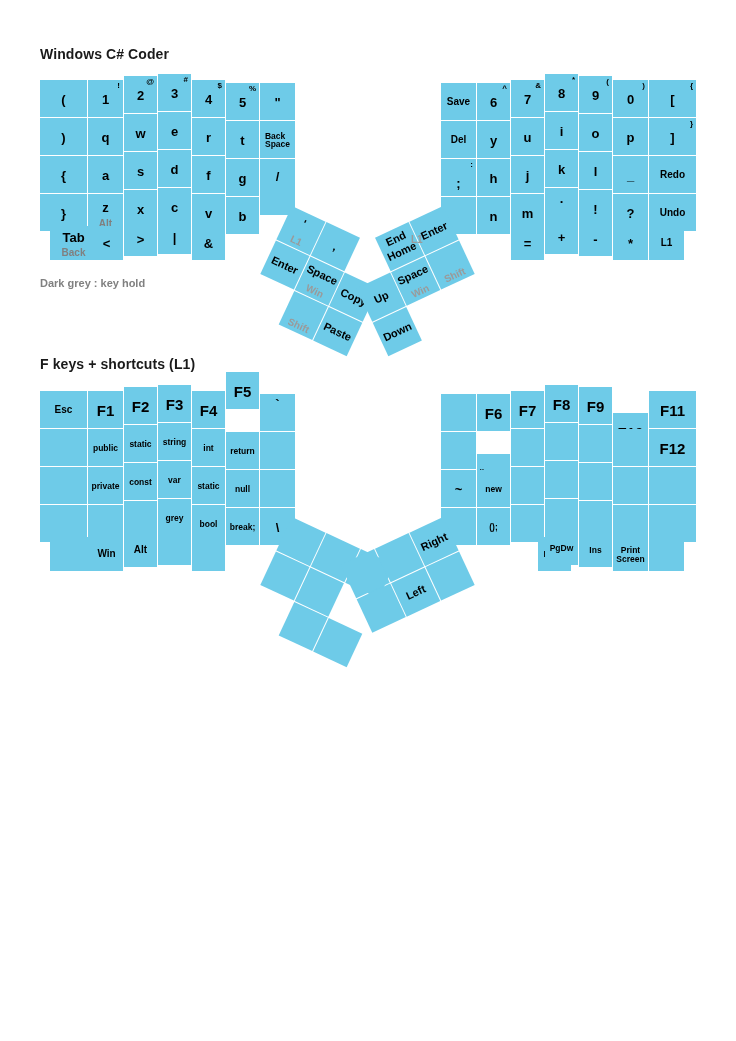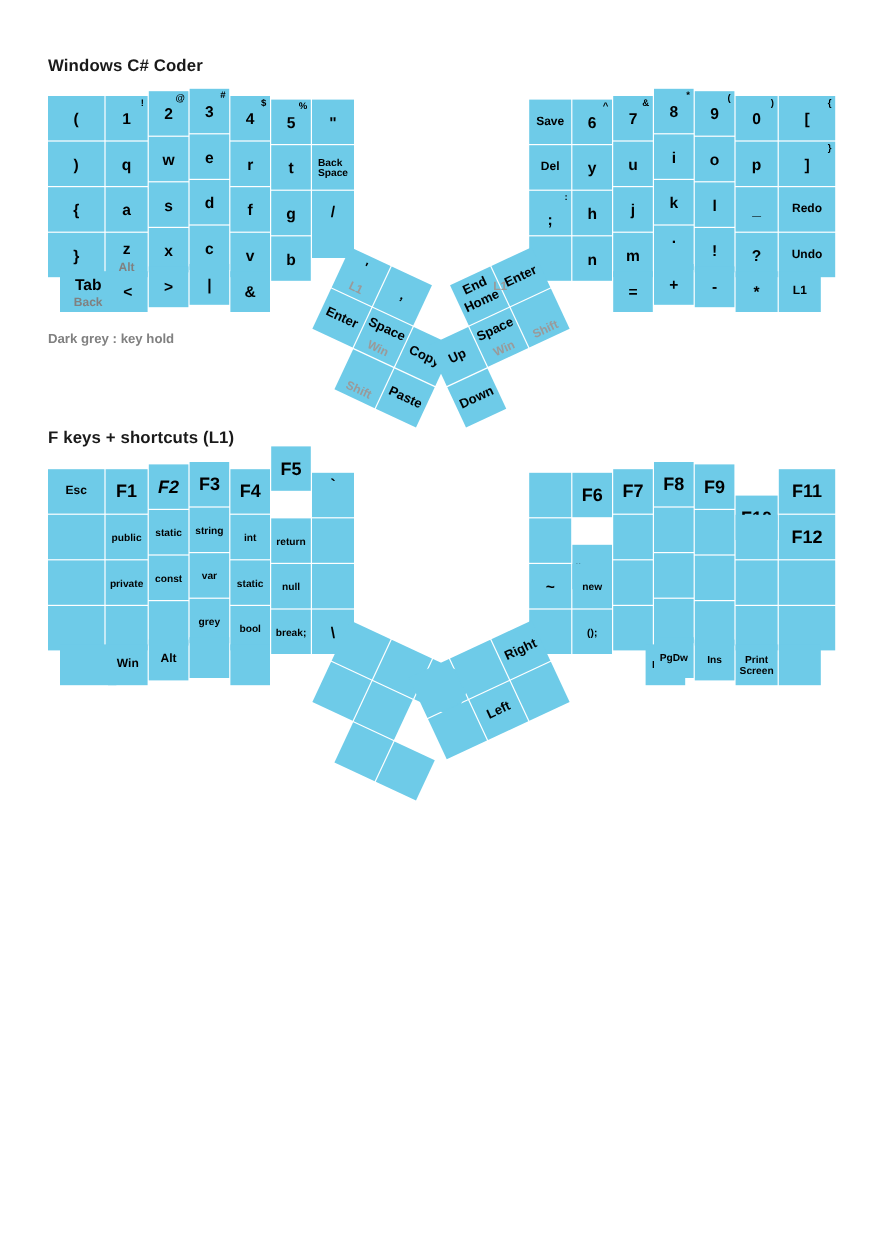--- a/index.html
+++ b/index.html
@@ -388,21 +388,21 @@
 <div class="layer-title" style="left:40px; top:356px;">F keys + shortcuts (L1)</div>
 
 <div class="kb">
 
   <div class="key" style="left:40px; top:391px; width:47px; height:37px;">
       <span class="lbl c small">Esc</span>
     </div>
   <div class="key" style="left:88px; top:391px; width:35px; height:37px;">
       <span class="lbl c big">F1</span>
     </div>
-  <div class="key" style="left:124px; top:387px; width:33px; height:37px;font-style:italic;">
+  <div class="key" style="left:124px; top:387px; width:33px; height:37px;">
       <span class="lbl c big">F2</span>
     </div>
   <div class="key" style="left:158px; top:385px; width:33px; height:37px;">
       <span class="lbl c big">F3</span>
     </div>
   <div class="key" style="left:192px; top:391px; width:33px; height:37px;">
       <span class="lbl c big">F4</span>
     </div>
   <div class="key" style="left:226px; top:372px; width:33px; height:37px;">
       <span class="lbl c big">F5</span>

